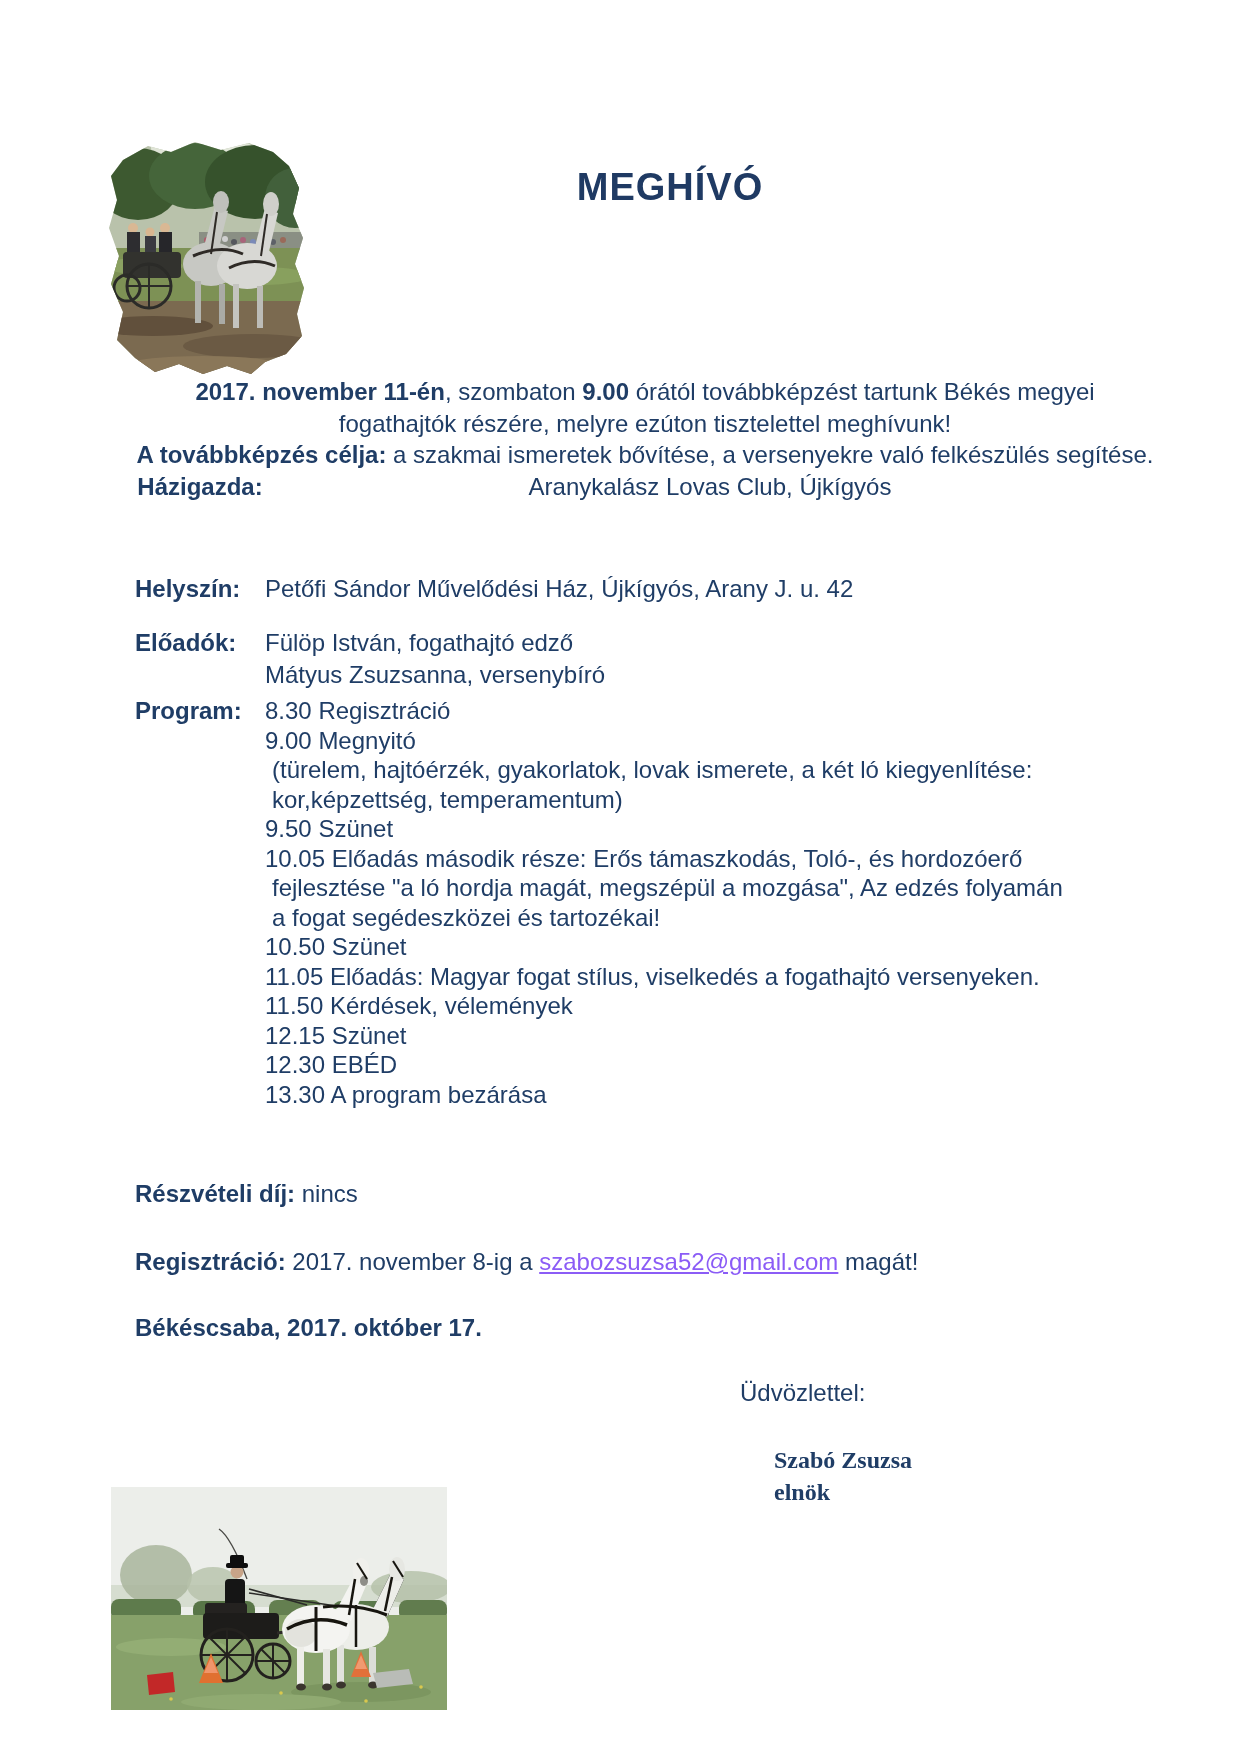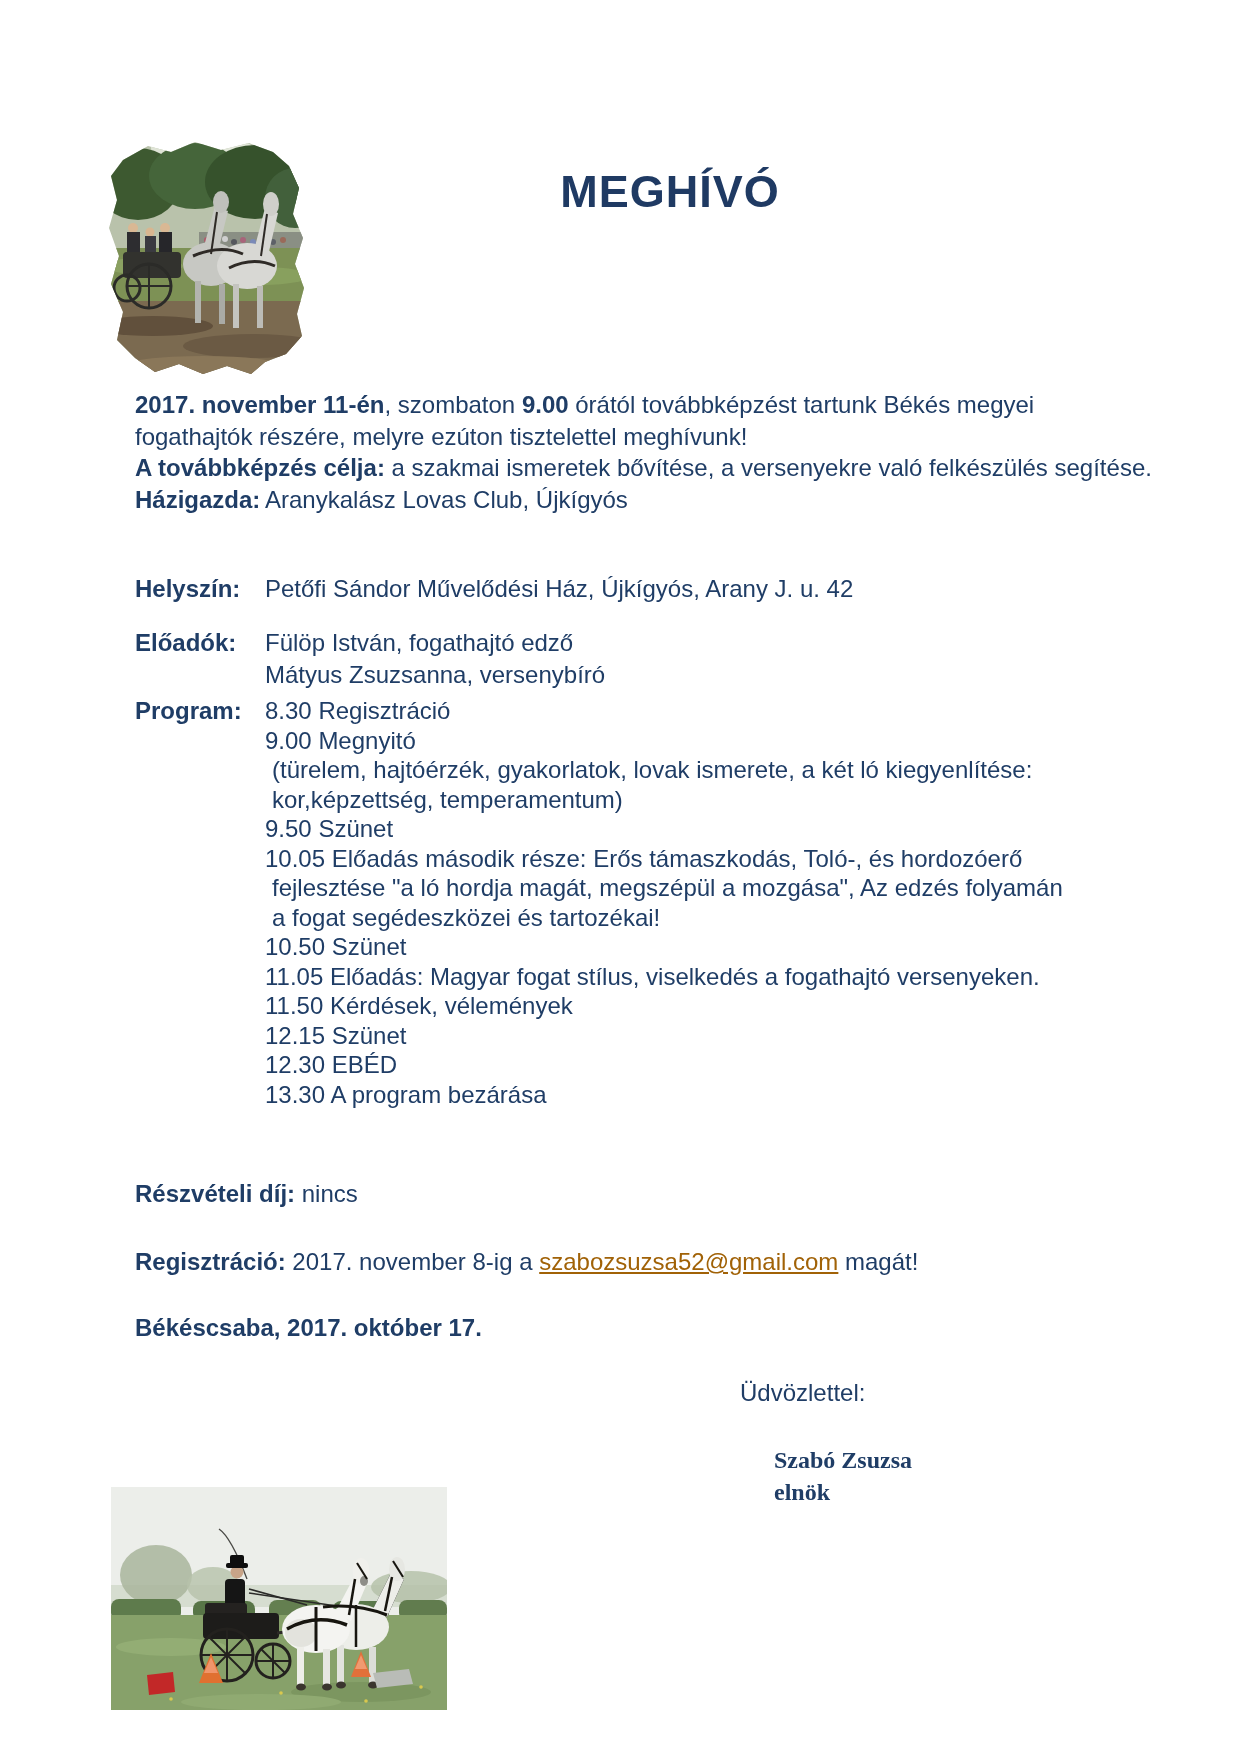--- a/index.html
+++ b/index.html
@@ -9,42 +9,42 @@
     height:1754px;
     background:#ffffff;
     font-family:"Liberation Sans", sans-serif;
     color:#1f3d66;
     overflow:hidden;
   }
   .doc-title{
     position:absolute;
     left:440px; top:166px; width:460px;
     text-align:center;
-    font-size:45px;
+    font-size:38px;
     font-weight:bold;
     letter-spacing:1px;
     color:#1f3a63;
   }
   .txt{position:absolute; left:135px; width:1020px; font-size:24px;}
   .lh{line-height:31.5px;}
   b,.b{font-weight:bold;}
   .row{display:flex;}
   .row .label{flex:none; width:130px; font-weight:bold;}
   .row .value{flex:1;}
-  #sec-intro{top:389px;}
+  #sec-intro{top:376px;text-align:center;}
   #sec-venue{top:573px;}
   #sec-speakers{top:627px;}
   #sec-program{top:696px; line-height:29.5px;}
   #sec-fee{top:1178px; line-height:32px;}
   #sec-reg{top:1246px; line-height:32px;}
   #sec-dateline{top:1312px; line-height:32px; font-weight:bold;}
   #sec-greeting{left:740px; top:1377px; width:400px; line-height:32px; font-weight:normal;}
   #sec-signature{left:740px; top:1444px; width:400px; line-height:32px; font-weight:bold;}
   .pline.cont{padding-left:7px;}
-  a.email{color:#a16207; text-decoration:underline; cursor:pointer;}
+  a.email{color:#8b5cf6; text-decoration:underline; cursor:pointer;}
   .photo{position:absolute; display:block;}
   #photo-top{left:103px; top:136px; width:207px; height:240px;}
   #photo-bottom{left:111px; top:1487px; width:336px; height:223px;}
 </style>
 </head>
 <body>
 
 <div class="page">
 
   <svg id="photo-top" class="photo" viewBox="0 0 207 240" role="img" aria-label="">

